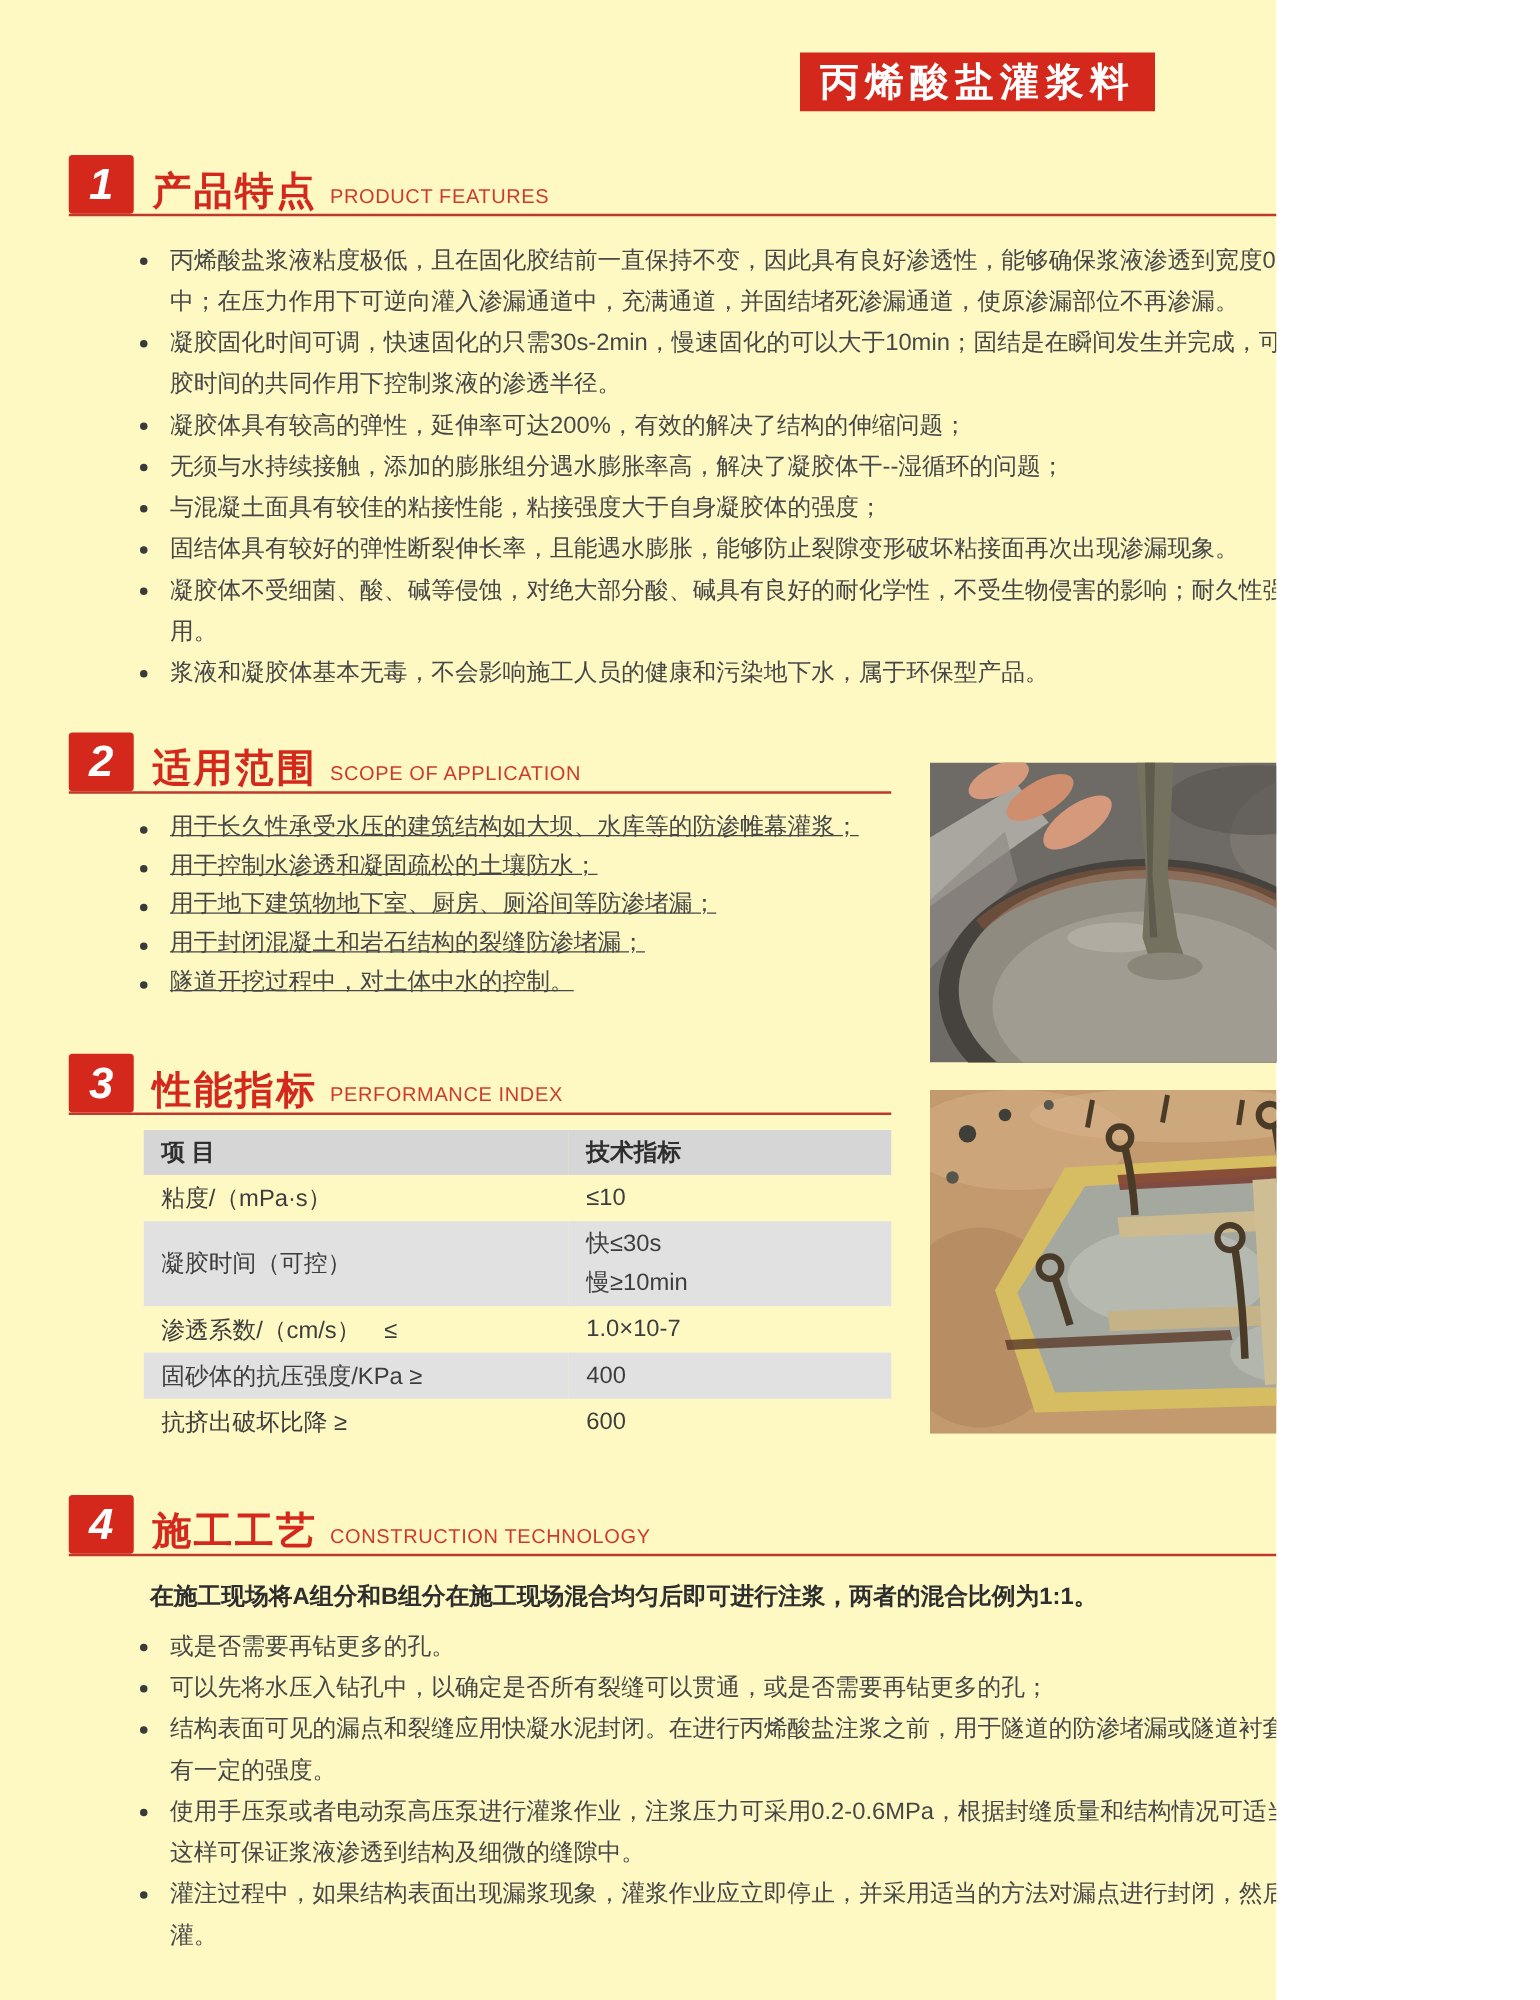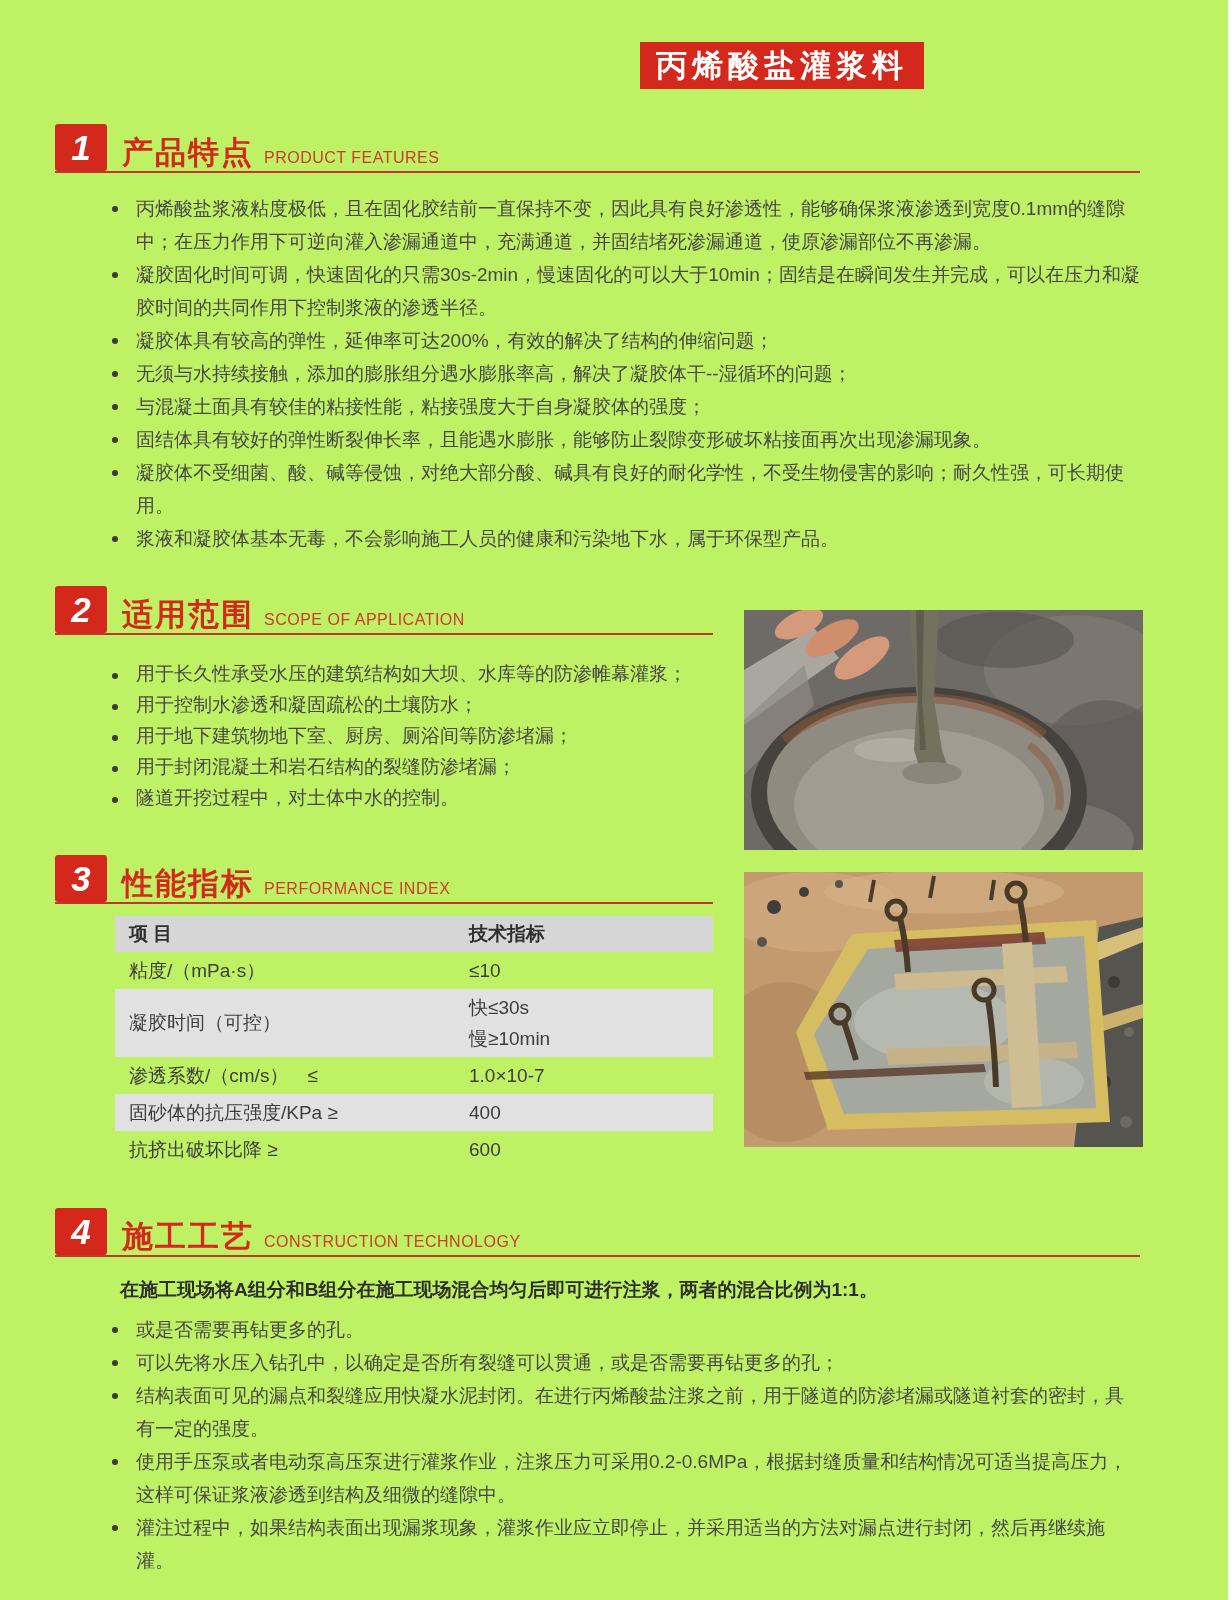--- a/index.html
+++ b/index.html
@@ -1,22 +1,22 @@
 <!DOCTYPE html>
 <html><head>
 <meta charset="utf-8">
 <style>
   * { box-sizing: border-box; margin: 0; padding: 0; }
   html,body { background:#ffffff; }
   body { font-family: "Liberation Sans", "DejaVu Sans", sans-serif; }
   .page {
     position: relative;
-    width: 1228px;
+    width: 1021px;
     height: 1600px;
-    background: #bef264;
+    background: #fef9c3;
     overflow: hidden;
   }
   .banner {
     position: absolute;
     left: 640px;
     top: 42px;
     height: 47px;
     line-height: 47px;
     padding: 0 16px;
     background: #d5281d;
@@ -94,21 +94,21 @@
     border-radius: 50%;
     background: #3a3a3a;
   }
   
   .two-col { display: flex; margin-top: 33px; }
   .col-left { width: 658px; flex: 0 0 auto; }
   .col-right { width: 399px; flex: 0 0 auto; margin-left: 31px; padding-top: 22px; }
   .col-right svg { display: block; }
   .photo-gap { height: 22px; }
   .sec3 { margin-top: 44px; }
-  ul.bullets.scope { margin-top: 24px; }
+  ul.bullets.scope { margin-top: 12px; text-decoration: underline; }
   ul.bullets.scope li { line-height: 30px; margin-bottom: 1px; }
   
   table.perf {
     border-collapse: collapse;
     margin: 12px 0 0 60px;
     width: 598px;
     font-size: 19px;
     color: #3d3d3d;
     table-layout: fixed;
   }

